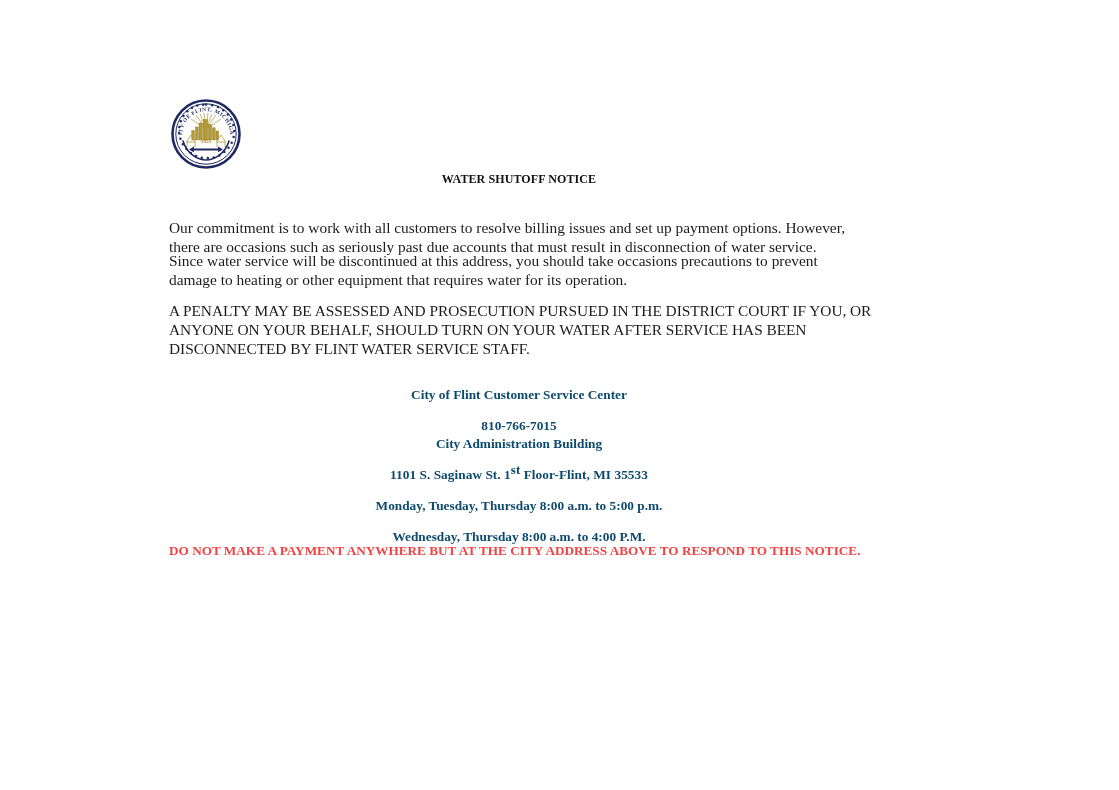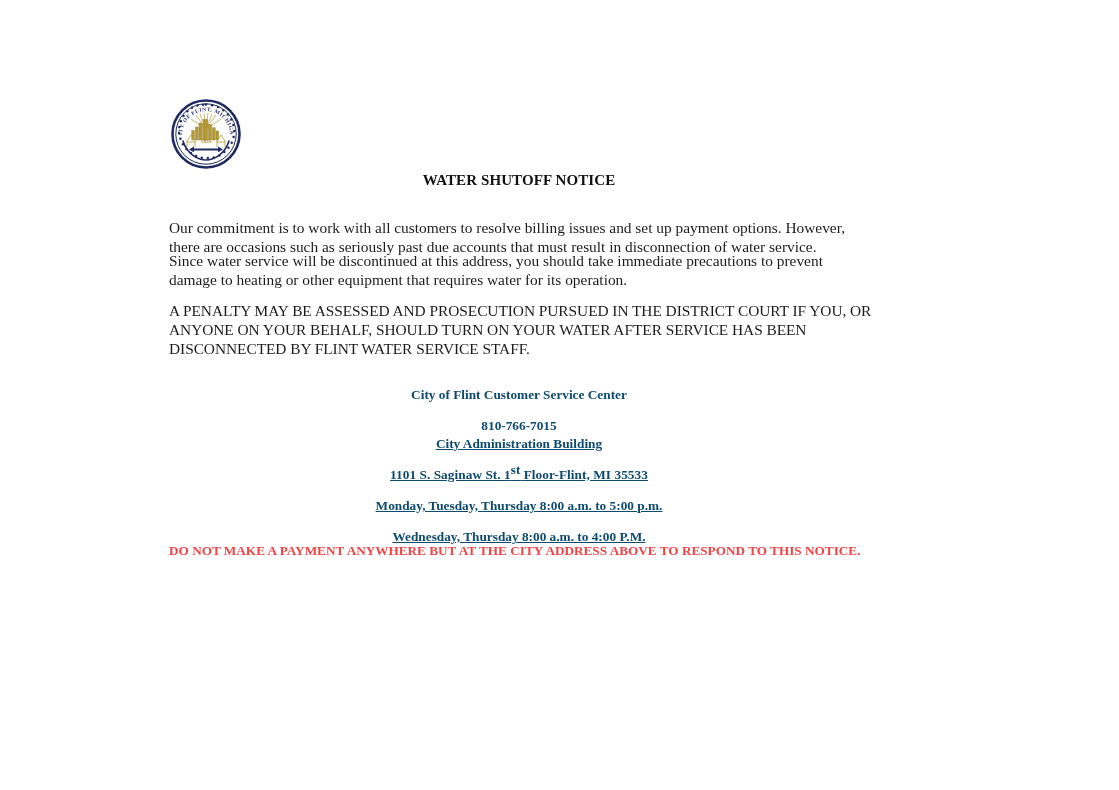--- a/index.html
+++ b/index.html
@@ -39,21 +39,21 @@
 
   
   .doc-title {
     position: absolute;
     left: 169px;
     top: 172px;
     width: 700px;
     text-align: center;
     font-family: "Liberation Serif", "DejaVu Serif", serif;
     font-weight: bold;
-    font-size: 15px;
+    font-size: 12px;
     letter-spacing: 0.1px;
     color: #111111;
     white-space: nowrap;
   }
 
   
   .body-block {
     position: absolute;
     left: 169px;
     font-family: "Liberation Serif", "DejaVu Serif", serif;
@@ -73,21 +73,21 @@
     width: 700px;
     text-align: center;
     font-family: "Liberation Serif", "DejaVu Serif", serif;
     font-weight: bold;
     font-size: 13.3px;
     line-height: 15.6px;
     color: #0c4a6e;
     white-space: pre-line;
   }
   #block-service-center { top: 371px; }
-  #block-admin-building { top: 420px; text-decoration: underline; }
+  #block-admin-building { top: 420px; }
   #line-address { letter-spacing: 0.05px; }
   .sup {
     font-size: 13px;
     vertical-align: super;
     line-height: 0;
   }
 
   
   #block-final-notice {
     position: absolute;
@@ -193,21 +193,21 @@
       <g fill="none" stroke="#1f2a63" stroke-width="1.6" stroke-linecap="round">
         <path d="M 13,44 C 17,57 28,63 36,63 C 44,63 55,57 59,44"></path>
       </g>
     </svg>
   </div>
 
   <div class="doc-title">WATER SHUTOFF NOTICE</div>
 
   <div class="body-block" id="para-commitment">Our commitment is to work with all customers to resolve billing issues and set up payment options. However, there are occasions such as seriously past due accounts that must result in disconnection of water service.</div>
 
-  <div class="body-block" id="para-precautions">Since water service will be discontinued at this address, you should take immediate precautions to prevent damage to heating or other equipment that requires water for its operation.</div>
+  <div class="body-block" id="para-precautions">Since water service will be discontinued at this address, you should take occasions precautions to prevent damage to heating or other equipment that requires water for its operation.</div>
 
   <div class="body-block" id="para-penalty">A PENALTY MAY BE ASSESSED AND PROSECUTION PURSUED IN THE DISTRICT COURT IF YOU, OR ANYONE ON YOUR BEHALF, SHOULD TURN ON YOUR WATER AFTER SERVICE HAS BEEN DISCONNECTED BY FLINT WATER SERVICE STAFF.</div>
 
   <div class="center-block" id="block-service-center">
     <div>City of Flint Customer Service Center</div>
     <div>810-766-7015</div>
   </div>
 
   <div class="center-block" id="block-admin-building">
     <div>City Administration Building</div>

